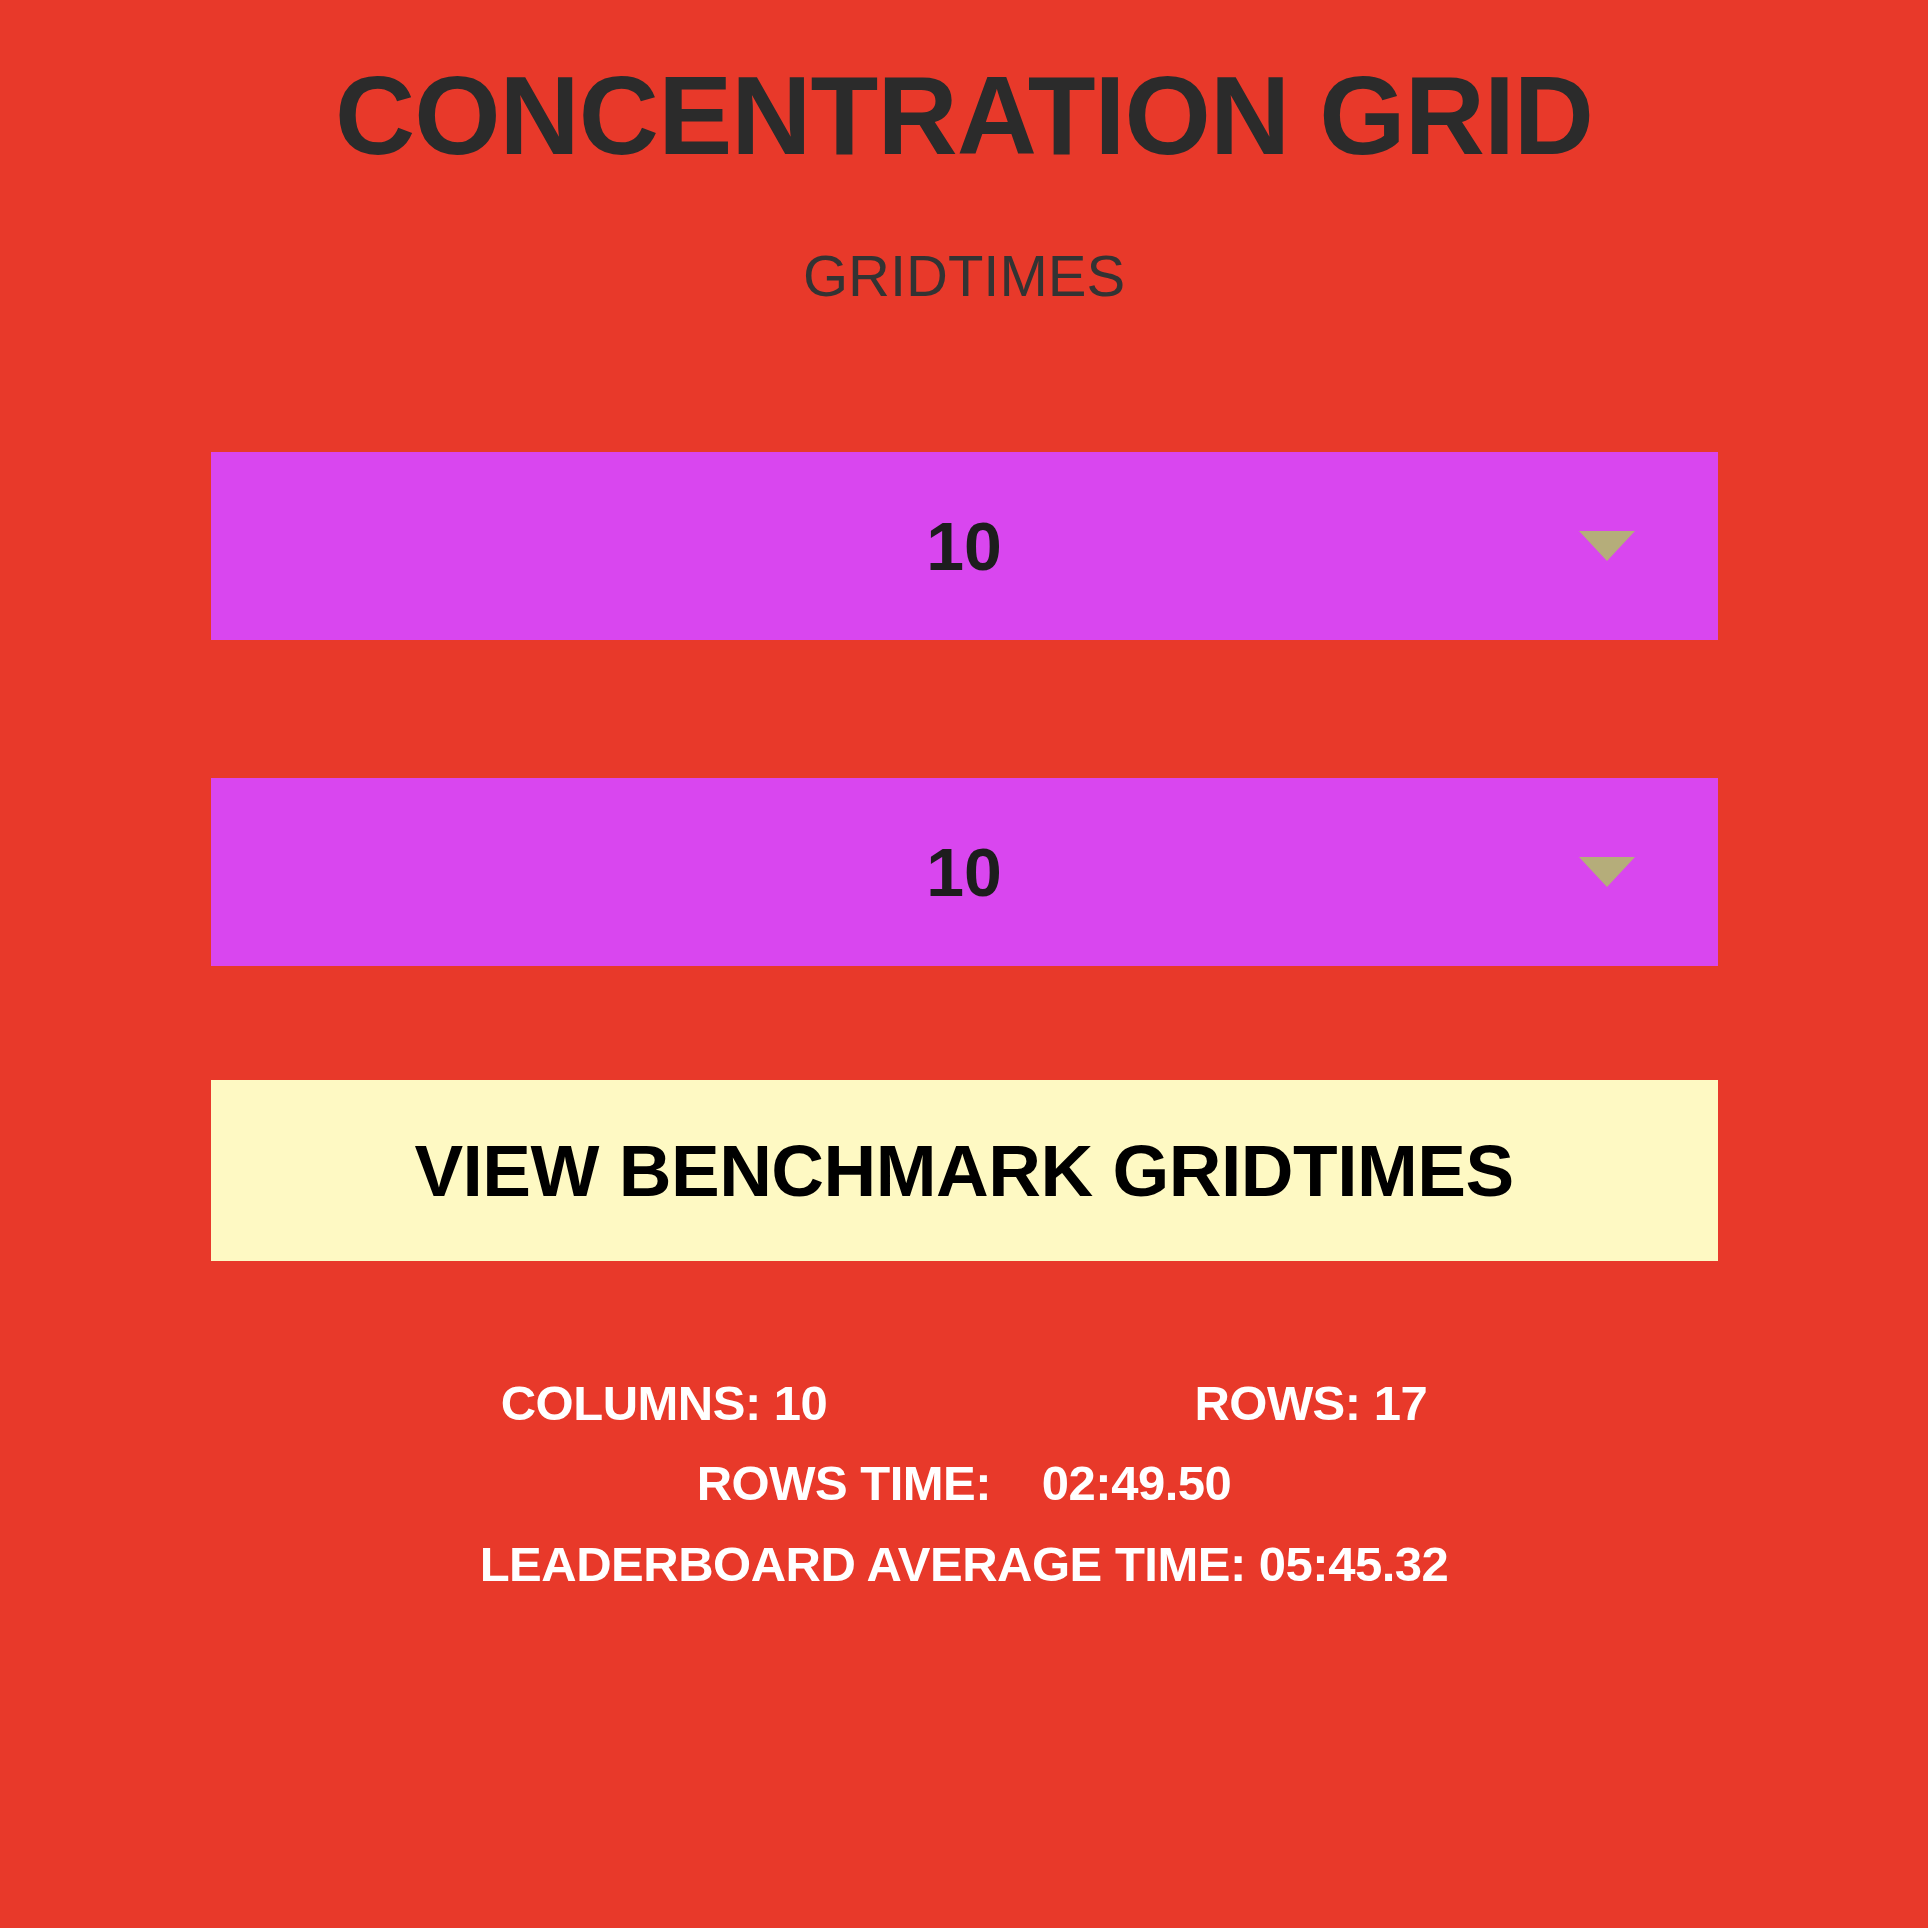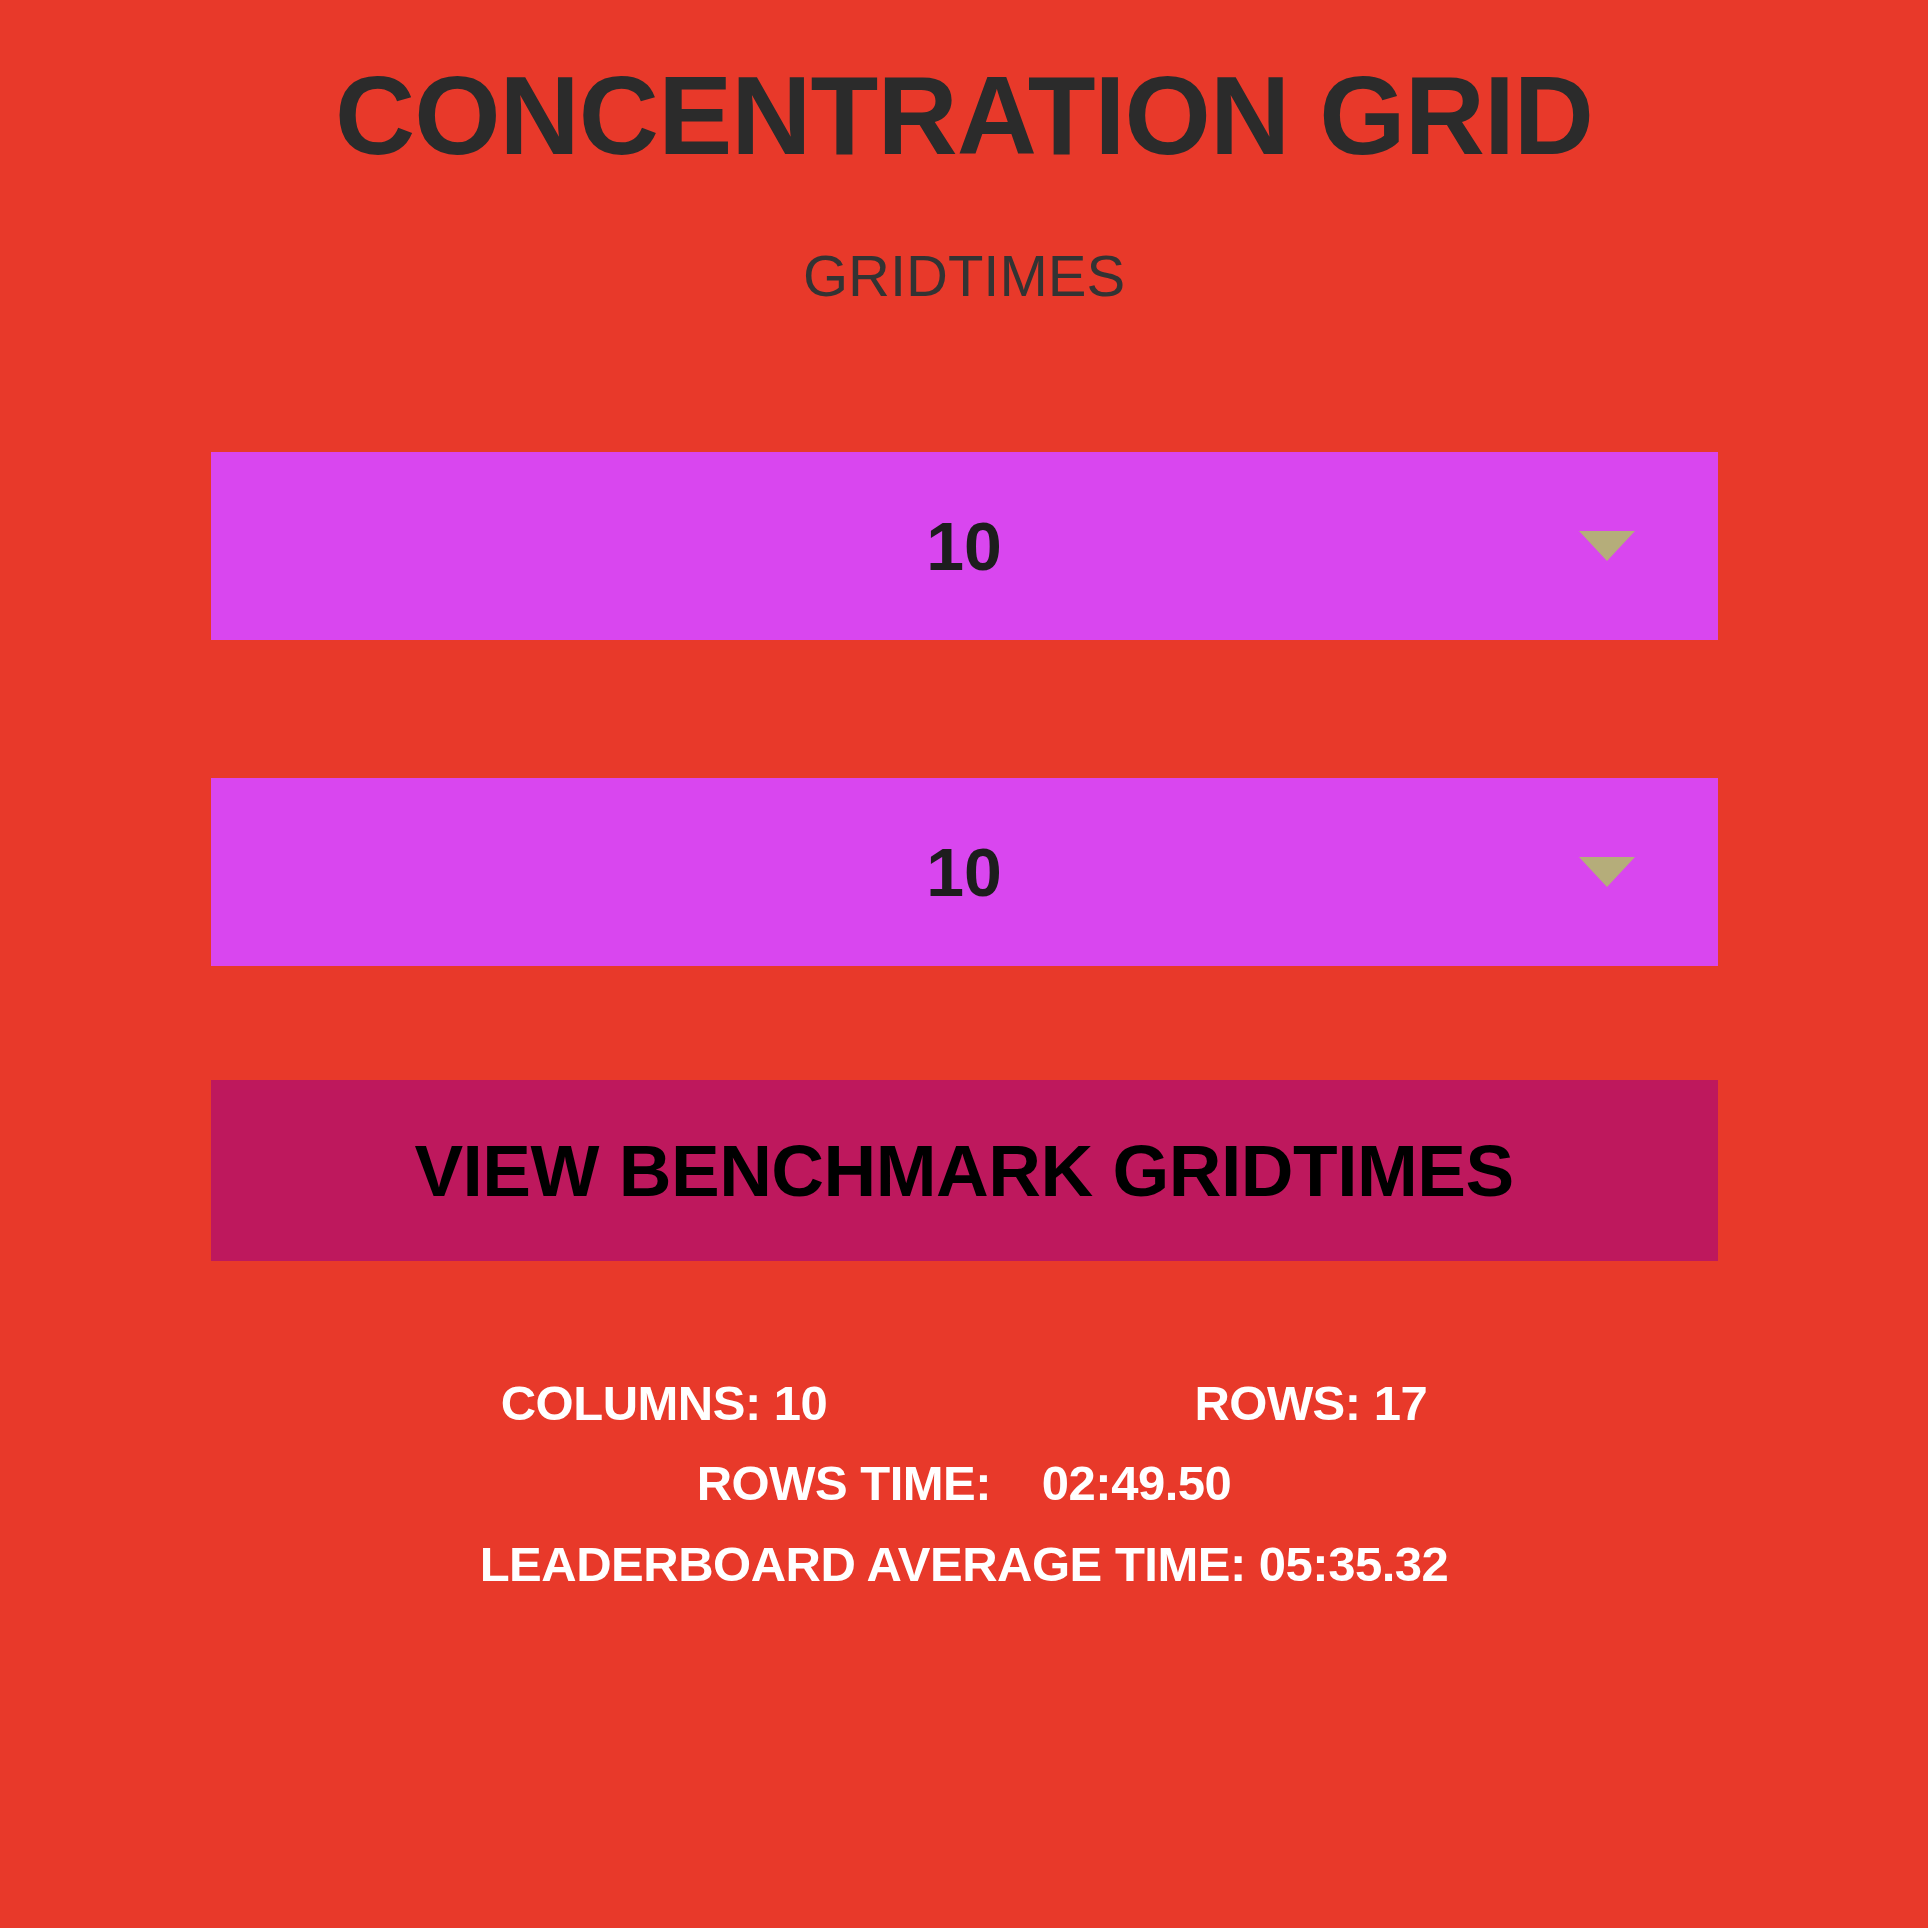--- a/index.html
+++ b/index.html
@@ -64,21 +64,21 @@
     transform: translateY(-50%);
     width: 0;
     height: 0;
     border-left: 28px solid transparent;
     border-right: 28px solid transparent;
     border-top: 30px solid #b5ad7a;
   }
   .wide-button {
     width: 1507px;
     height: 181px;
-    background: #be185d;
+    background: #fef9c3;
     display: flex;
     align-items: center;
     justify-content: center;
     box-sizing: border-box;
   }
   .btn-benchmark { margin-top: 75px; }
   .btn-leaderboard { margin-top: 58px; }
   .wide-button .label {
     font-size: 73px;
     font-weight: bold;
@@ -136,18 +136,18 @@
   <div class="stats">
     <div class="stats-row-top">
       <span>COLUMNS: 10</span>
       <span>ROWS: 17</span>
     </div>
     <div class="stats-line">
       <span>ROWS TIME:</span>
       <span class="gap"></span>
       <span>02:49.50</span>
     </div>
-    <div class="stats-line">LEADERBOARD AVERAGE TIME: 05:35.32</div>
+    <div class="stats-line">LEADERBOARD AVERAGE TIME: 05:45.32</div>
   </div>
 
 
 </div>
 
 
 </body></html>

